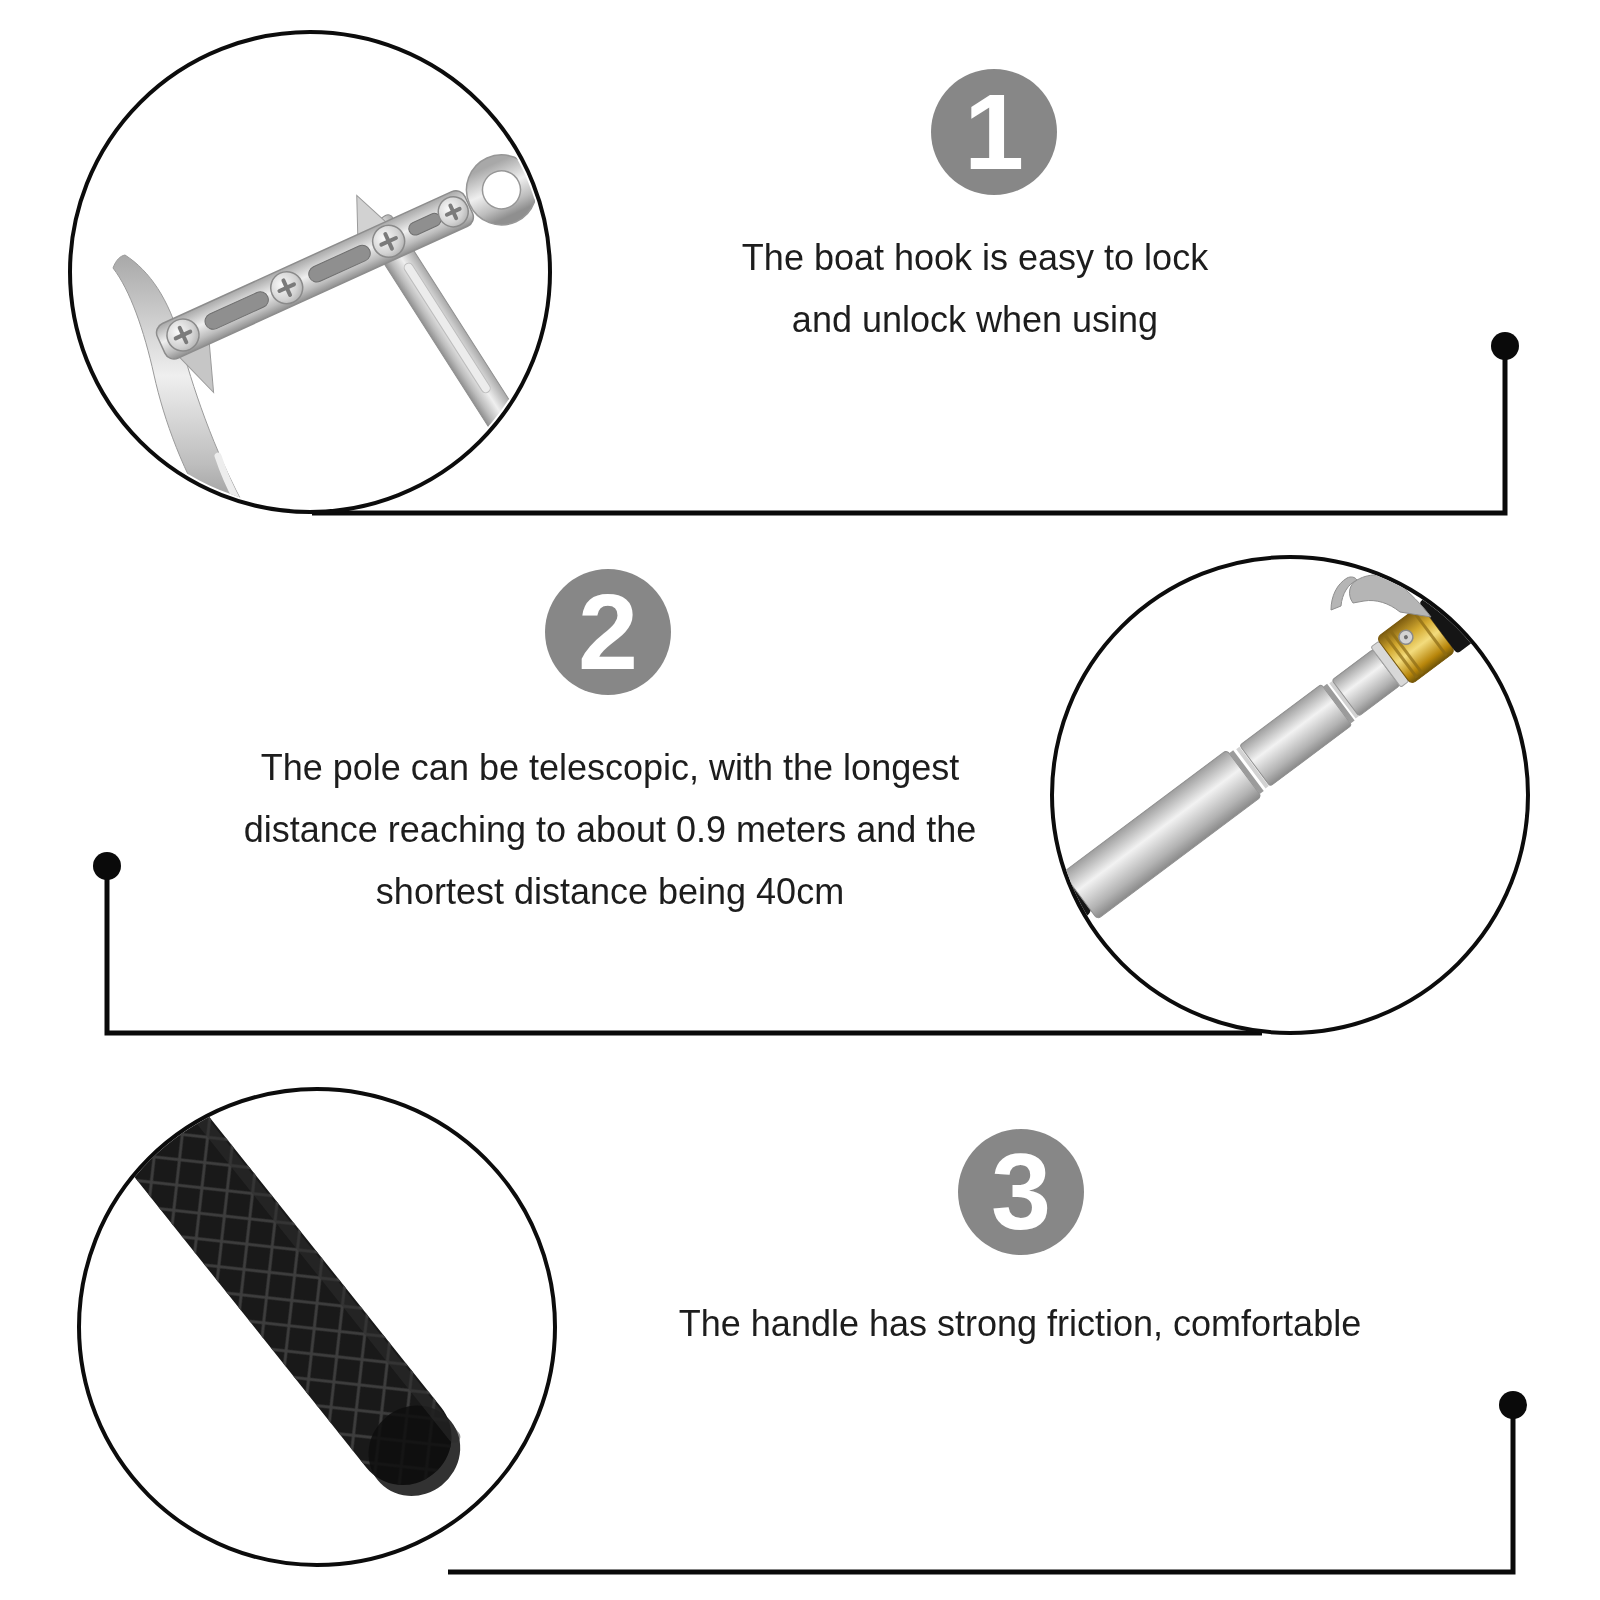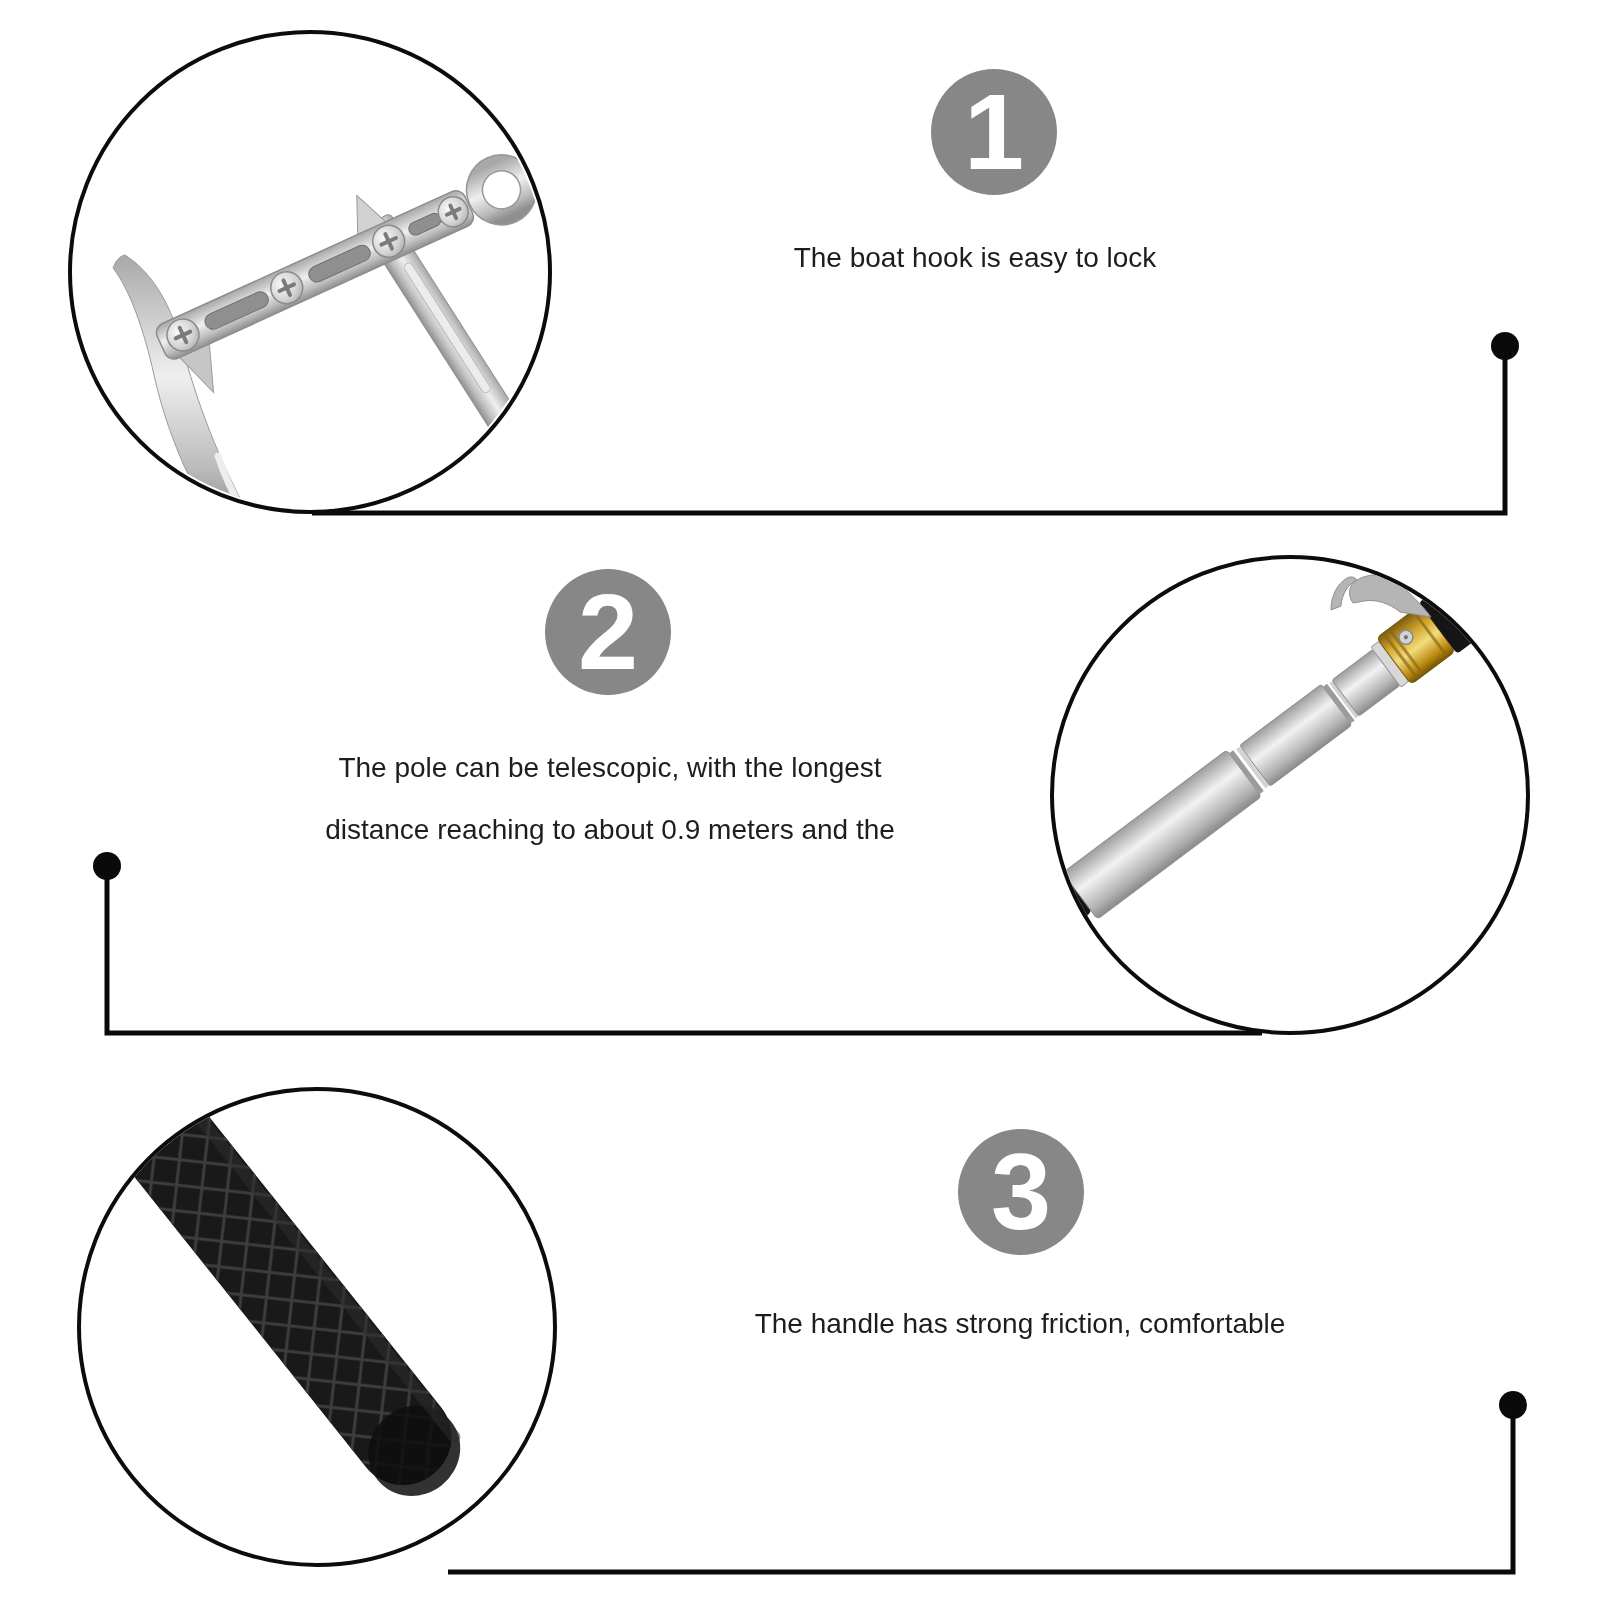--- a/index.html
+++ b/index.html
@@ -15,21 +15,21 @@
   .badge{
     position:absolute;width:126px;height:126px;border-radius:50%;
     background:#878787;color:#ffffff;display:flex;align-items:center;justify-content:center;
     font-size:108px;font-weight:bold;line-height:1;
   }
   .b1{left:931px;top:69px;}
   .b2{left:545px;top:569px;}
   .b3{left:958px;top:1129px;}
   .feature-text{
     position:absolute;transform:translateX(-50%);text-align:center;
-    font-size:28px;line-height:62px;color:#1d1d1d;white-space:nowrap;
+    font-size:36px;line-height:62px;color:#1d1d1d;white-space:nowrap;
   }
   .t1{left:975px;top:227px;}
   .t2{left:610px;top:737px;}
   .t3{left:1020px;top:1293px;}
 </style>
 </head>
 <body>
 
 <div class="canvas">
 
@@ -179,22 +179,24 @@
   </div>
   <div class="badge b2">
     <span>2</span>
   </div>
   <div class="badge b3">
     <span>3</span>
   </div>
 
   <div class="feature-text t1">
     <div>The boat hook is easy to lock</div>
+    <div>and unlock when using</div>
   </div>
   <div class="feature-text t2">
     <div>The pole can be telescopic, with the longest</div>
     <div>distance reaching to about 0.9 meters and the</div>
+    <div>shortest distance being 40cm</div>
   </div>
   <div class="feature-text t3">
     <div>The handle has strong friction, comfortable</div>
   </div>
 
 </div>
 
 </body></html>

